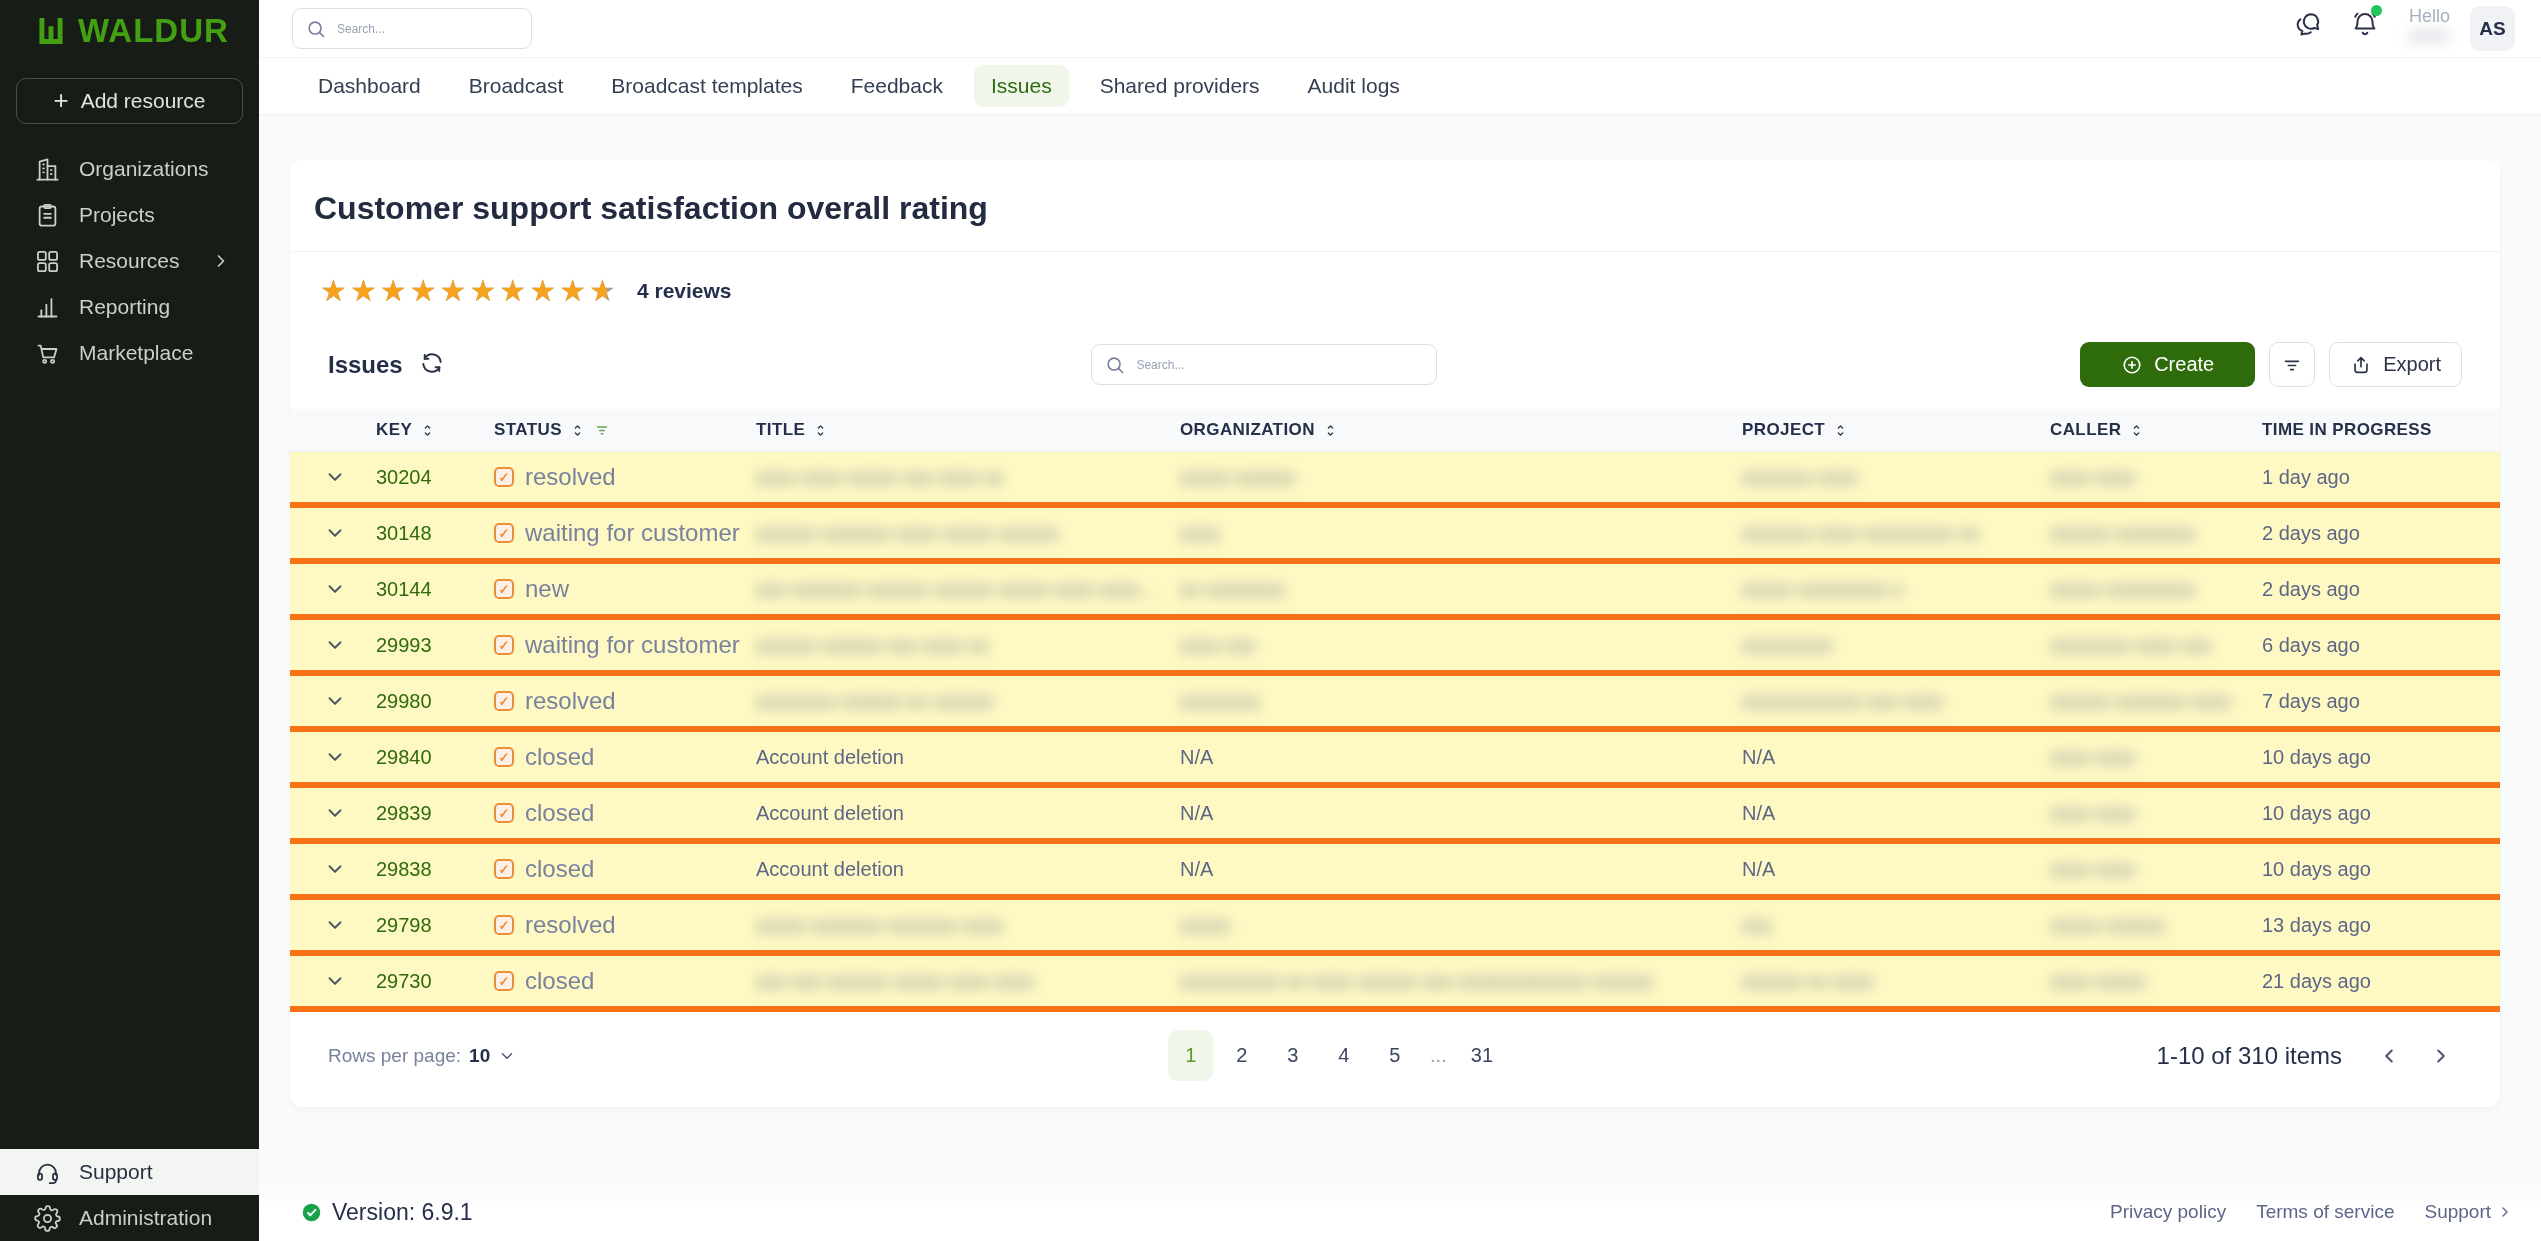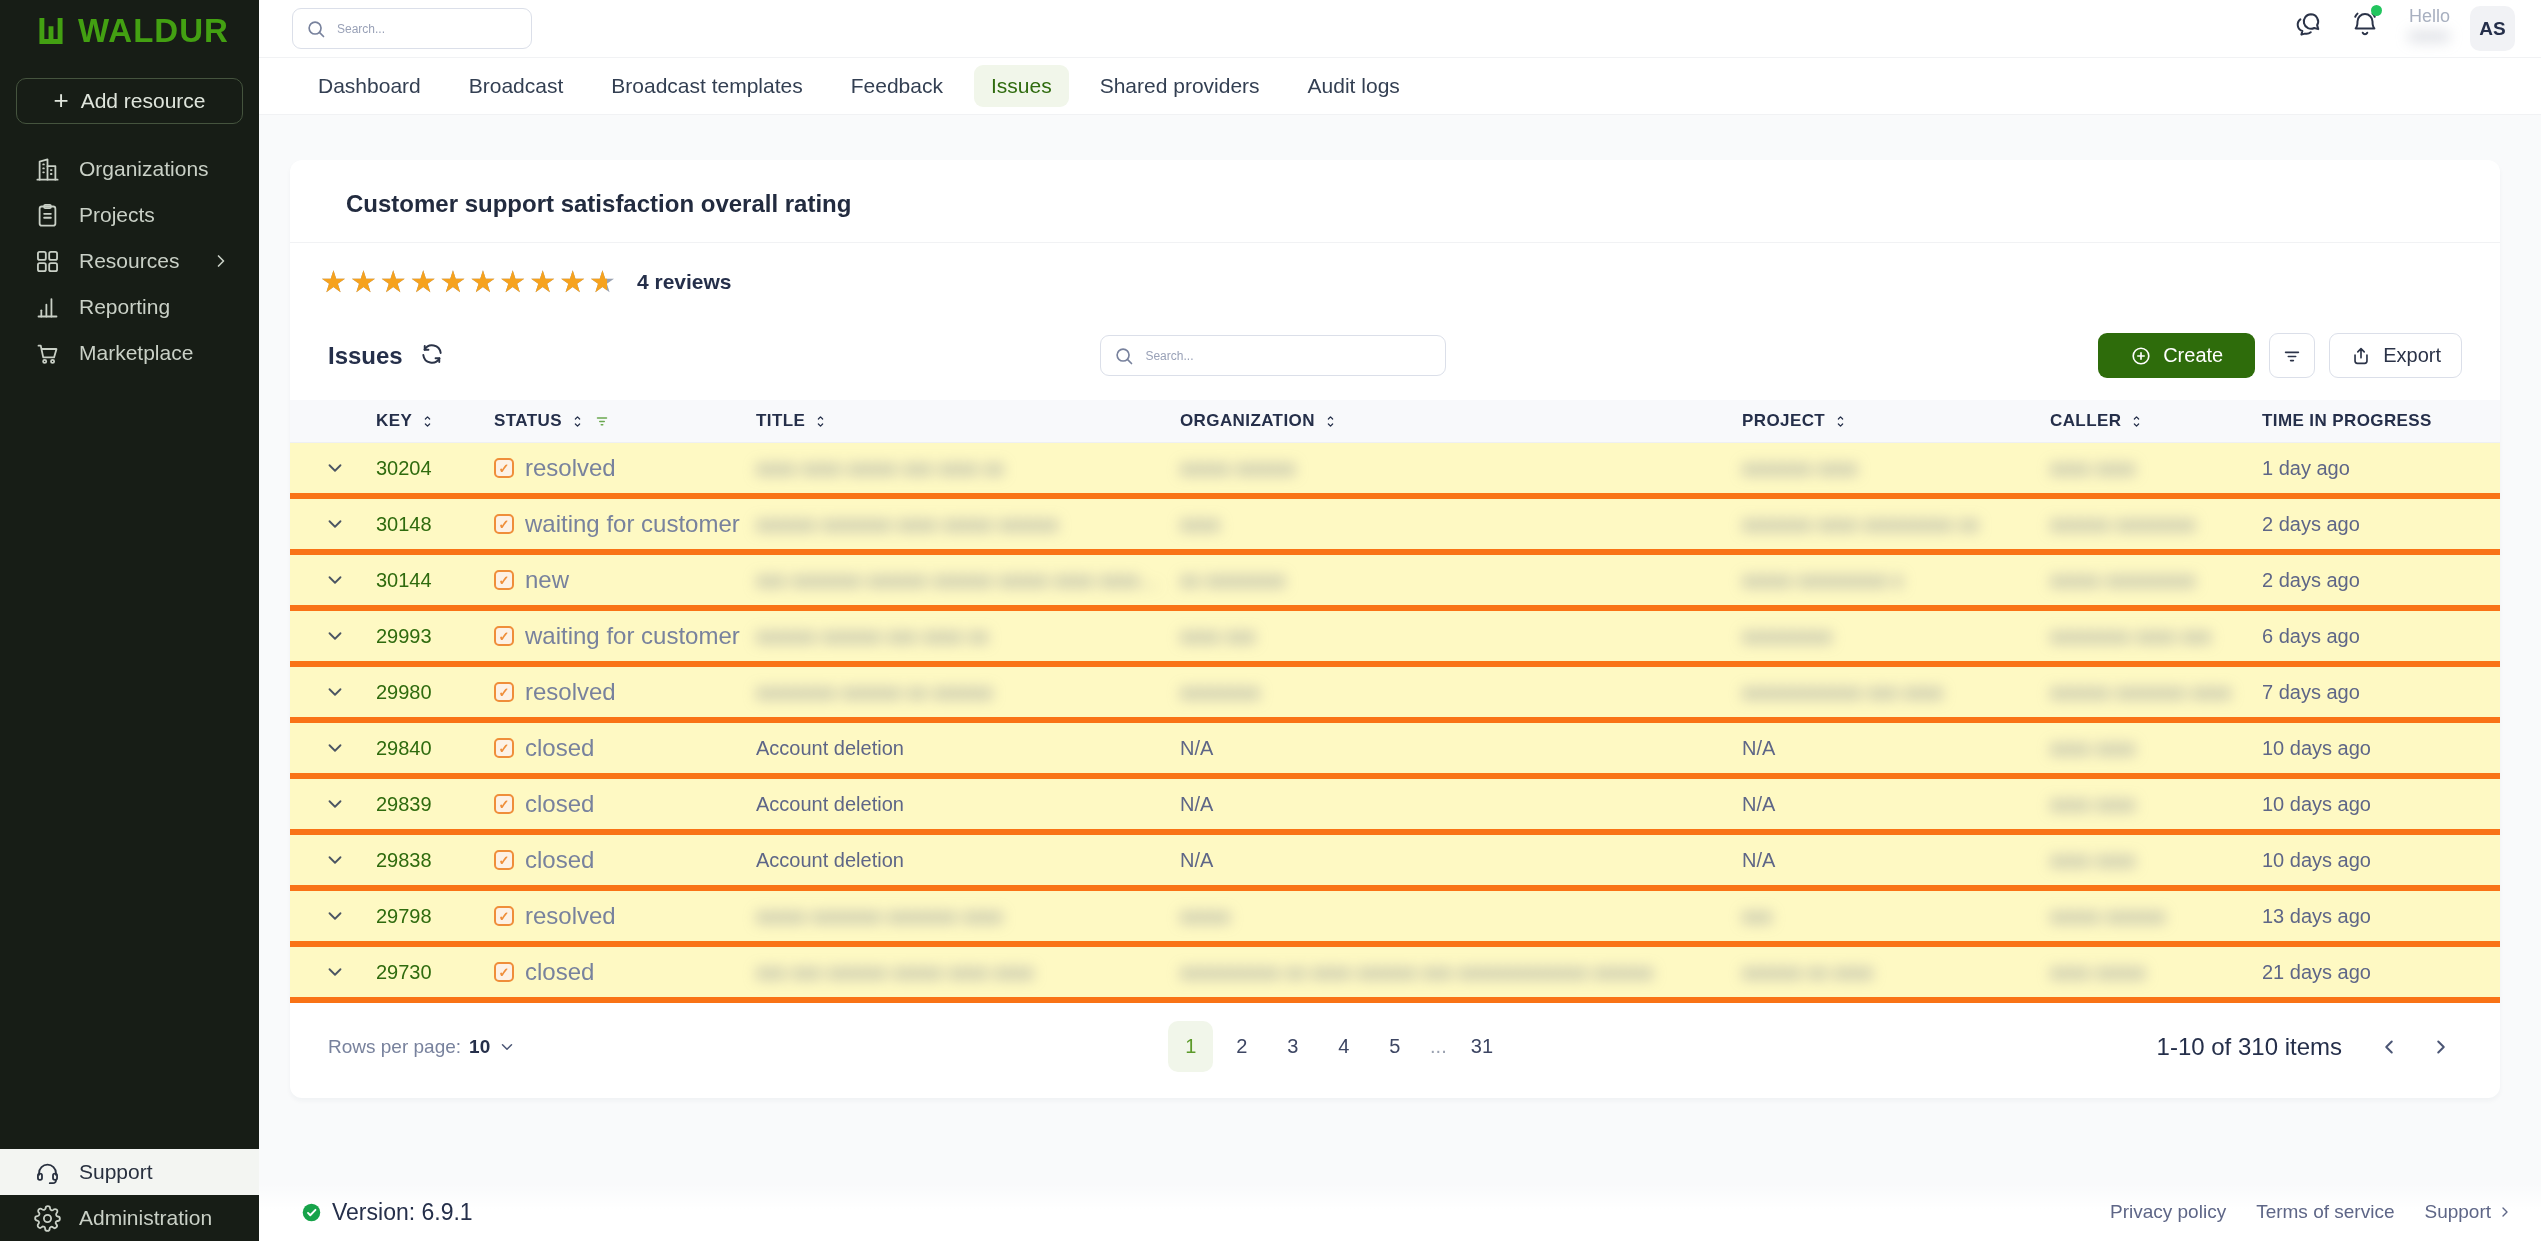--- a/index.html
+++ b/index.html
@@ -46,36 +46,36 @@
   .avatar { width:45px; height:45px; border-radius:10px; background:#f1f2f5; color:#252f4a; font-weight:700; font-size:19px;
     display:flex; align-items:center; justify-content:center; cursor:pointer; }
 
   .tabsbar { height:57px; display:flex; align-items:center; gap:14px; padding-left:42px; border-bottom:1px solid #f1f2f4; background:#fff; }
   .tab { font-size:21px; color:#333f52; padding:9px 17px; border-radius:9px; cursor:pointer; white-space:nowrap; }
   .tab.active { background:#f1f6ea; color:#2f6b0e; font-weight:500; }
 
   .content { flex:1; background:#f9fafb; overflow:hidden; }
   .card { margin:45px 41px 0 31px; background:#fff; border-radius:12px; box-shadow:0 3px 5px rgba(35,48,68,.04); }
   .card-head { padding:30px 24px 24px 24px; border-bottom:1px solid #f1f2f4; }
-  .card-title { font-size:24px; font-weight:700; color:#222b3f;margin-left:32px; }
+  .card-title { font-size:32px; font-weight:700; color:#222b3f; }
   .rating-row { padding:24px 30px 28px 30px; display:flex; align-items:center; gap:18px; }
   .stars { position:relative; font-size:30px; line-height:1; letter-spacing:3px; color:#9aa2b1; white-space:nowrap; }
   .stars .fg { position:absolute; left:0; top:0; overflow:hidden; color:#f6a21e; white-space:nowrap; }
   .reviews { font-size:21px; font-weight:700; color:#252f4a; }
 
   .toolbar { padding:8px 38px 22px 38px; display:flex; align-items:center; }
   .tb-title-wrap { display:flex; align-items:center; gap:16px; }
   .tb-title { font-size:24px; font-weight:700; color:#252f4a; }
   .refresh-btn { border:none; background:transparent; width:30px; height:30px; cursor:pointer; display:flex; }
   .refresh-btn svg { width:26px; height:26px; stroke:#2b3348; fill:none; stroke-width:1.8; stroke-linecap:round; stroke-linejoin:round; }
   .tb-search { position:relative; width:346px; margin:0 auto; }
   .tb-actions { display:flex; align-items:center; gap:14px; }
   .btn { height:45px; border-radius:9px; font-size:20px; font-weight:500; display:flex; align-items:center; gap:11px; cursor:pointer; font-family:inherit; }
   .btn svg { width:22px; height:22px; fill:none; stroke-width:1.8; stroke-linecap:round; stroke-linejoin:round; }
-  .btn-create { background:#2e6c0b; border:none; color:#fff; padding:0 32px; }
+  .btn-create { background:#2e6c0b; border:none; color:#fff; padding:0 41px; }
   .btn-create svg { stroke:#fff; }
   .btn-light { background:#fff; border:1px solid #dbdfe9; color:#2b3348; padding:0 20px; }
   .btn-light svg { stroke:#2b3348; }
   .btn-filter { width:46px; padding:0; justify-content:center; }
 
   
   .grid-cols { display:grid; grid-template-columns:58px 118px 262px 424px 562px 308px 212px minmax(0,1fr); align-items:center; padding:0 28px; }
   .thead { height:43px; background:#f8f9fb; border-bottom:1px solid #eef0f3; }
   .th { display:flex; align-items:center; gap:7px; font-size:17px; font-weight:700; letter-spacing:.4px; color:#252f4a; cursor:pointer; white-space:nowrap; }
   .sort-ico svg { width:17px; height:17px; stroke:#252f4a; fill:none; stroke-width:1.8; stroke-linecap:round; stroke-linejoin:round; display:block; }

